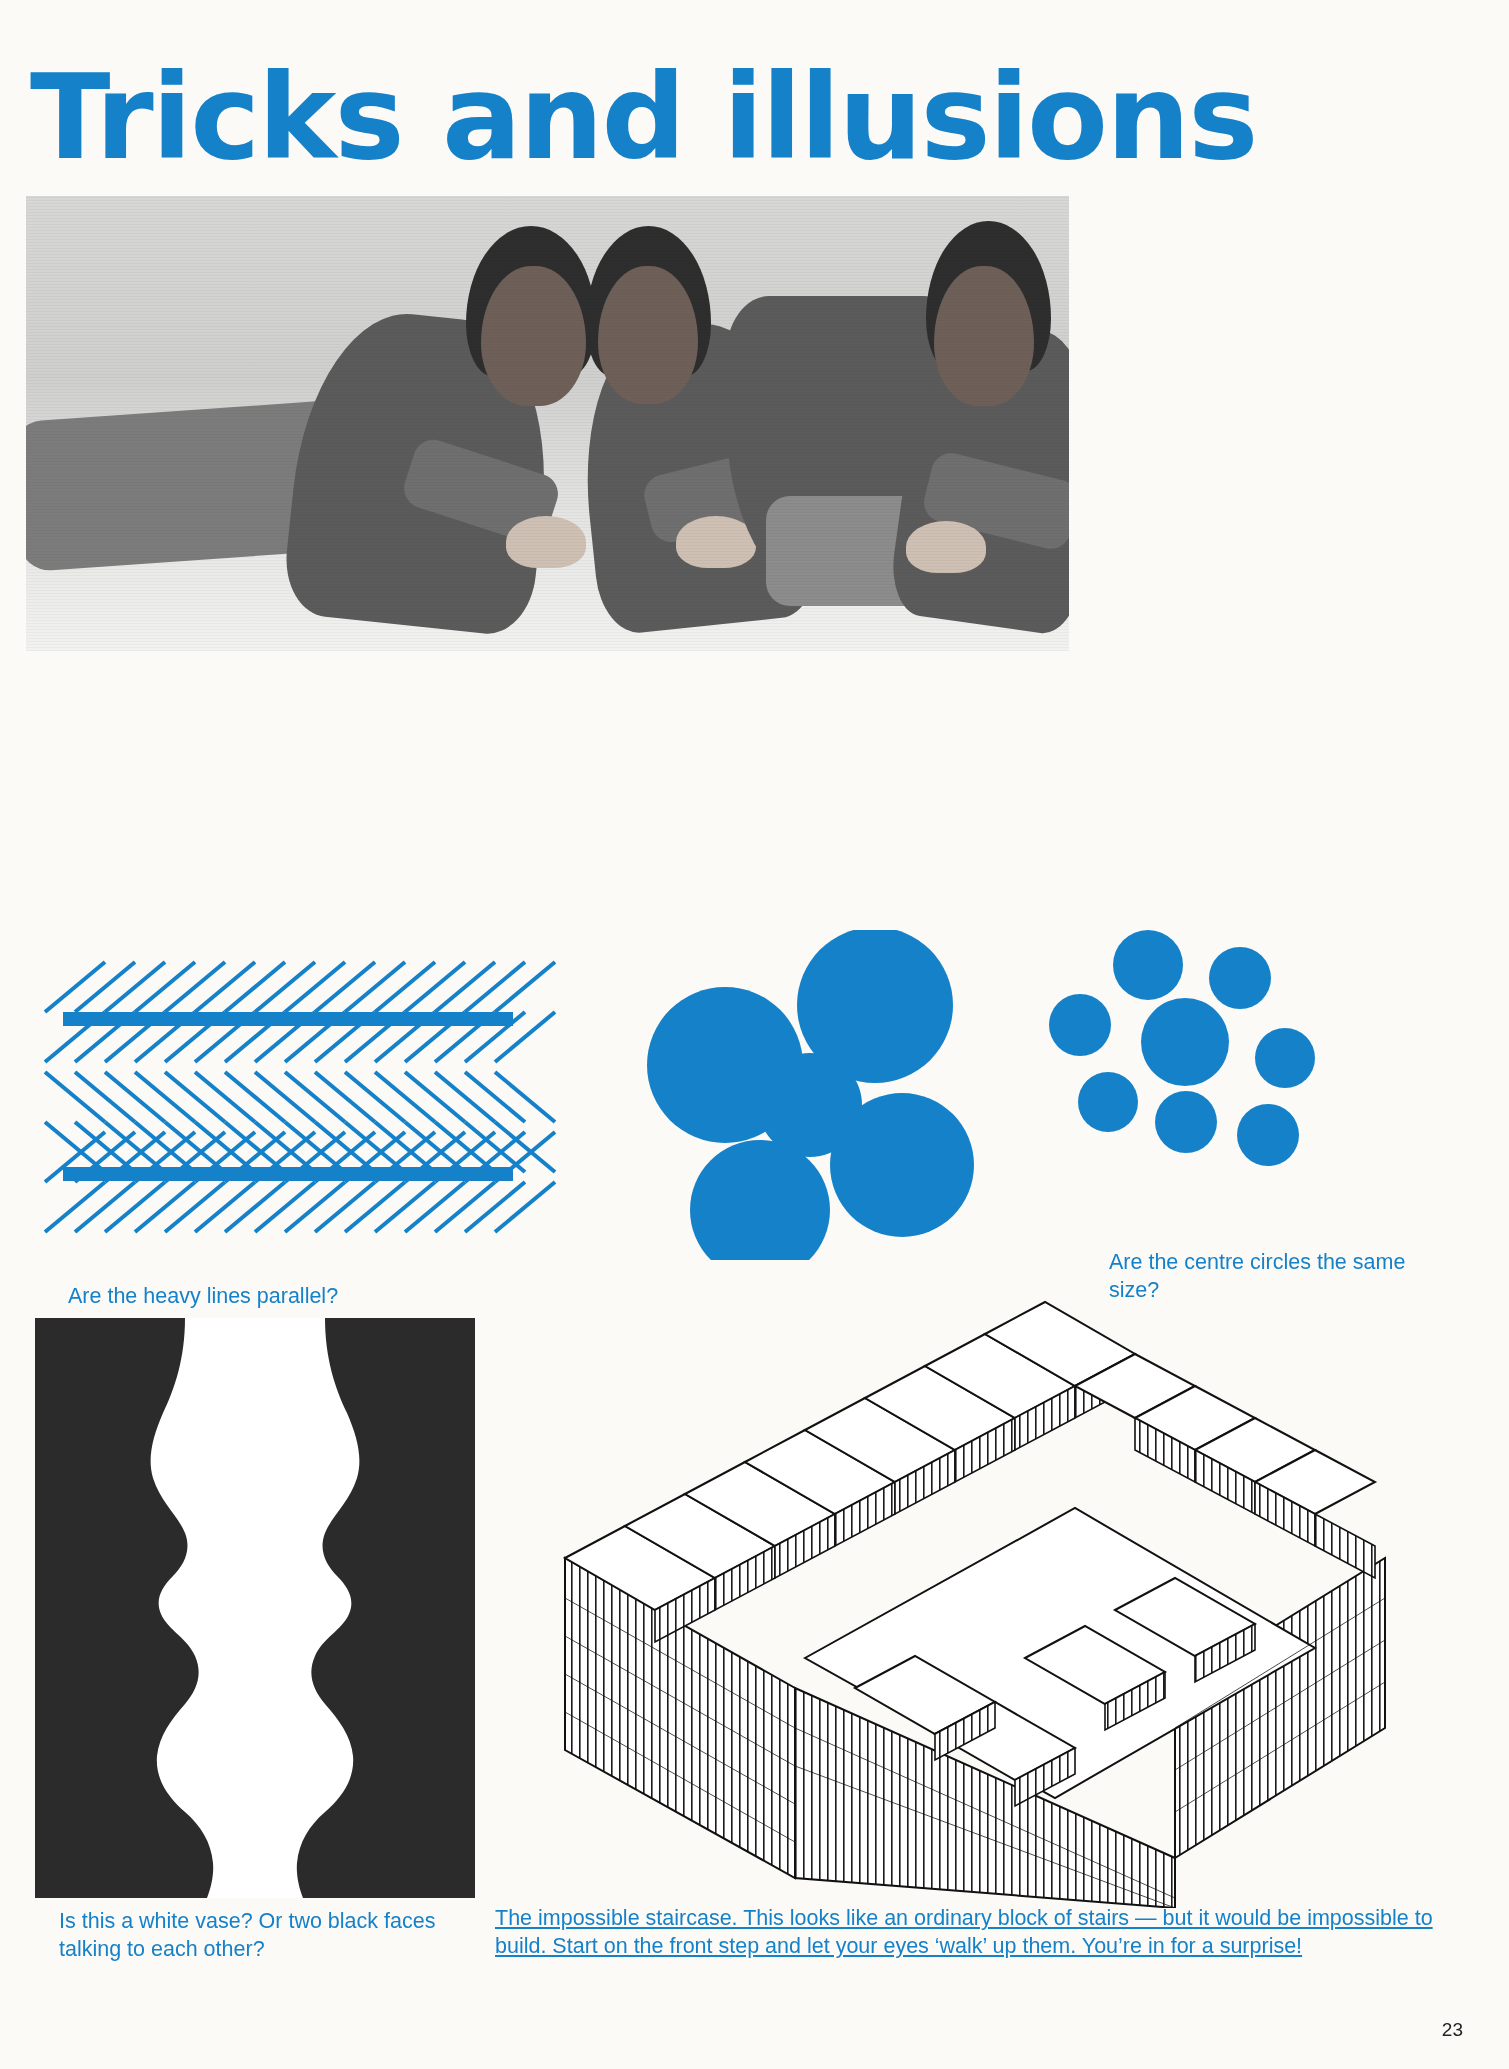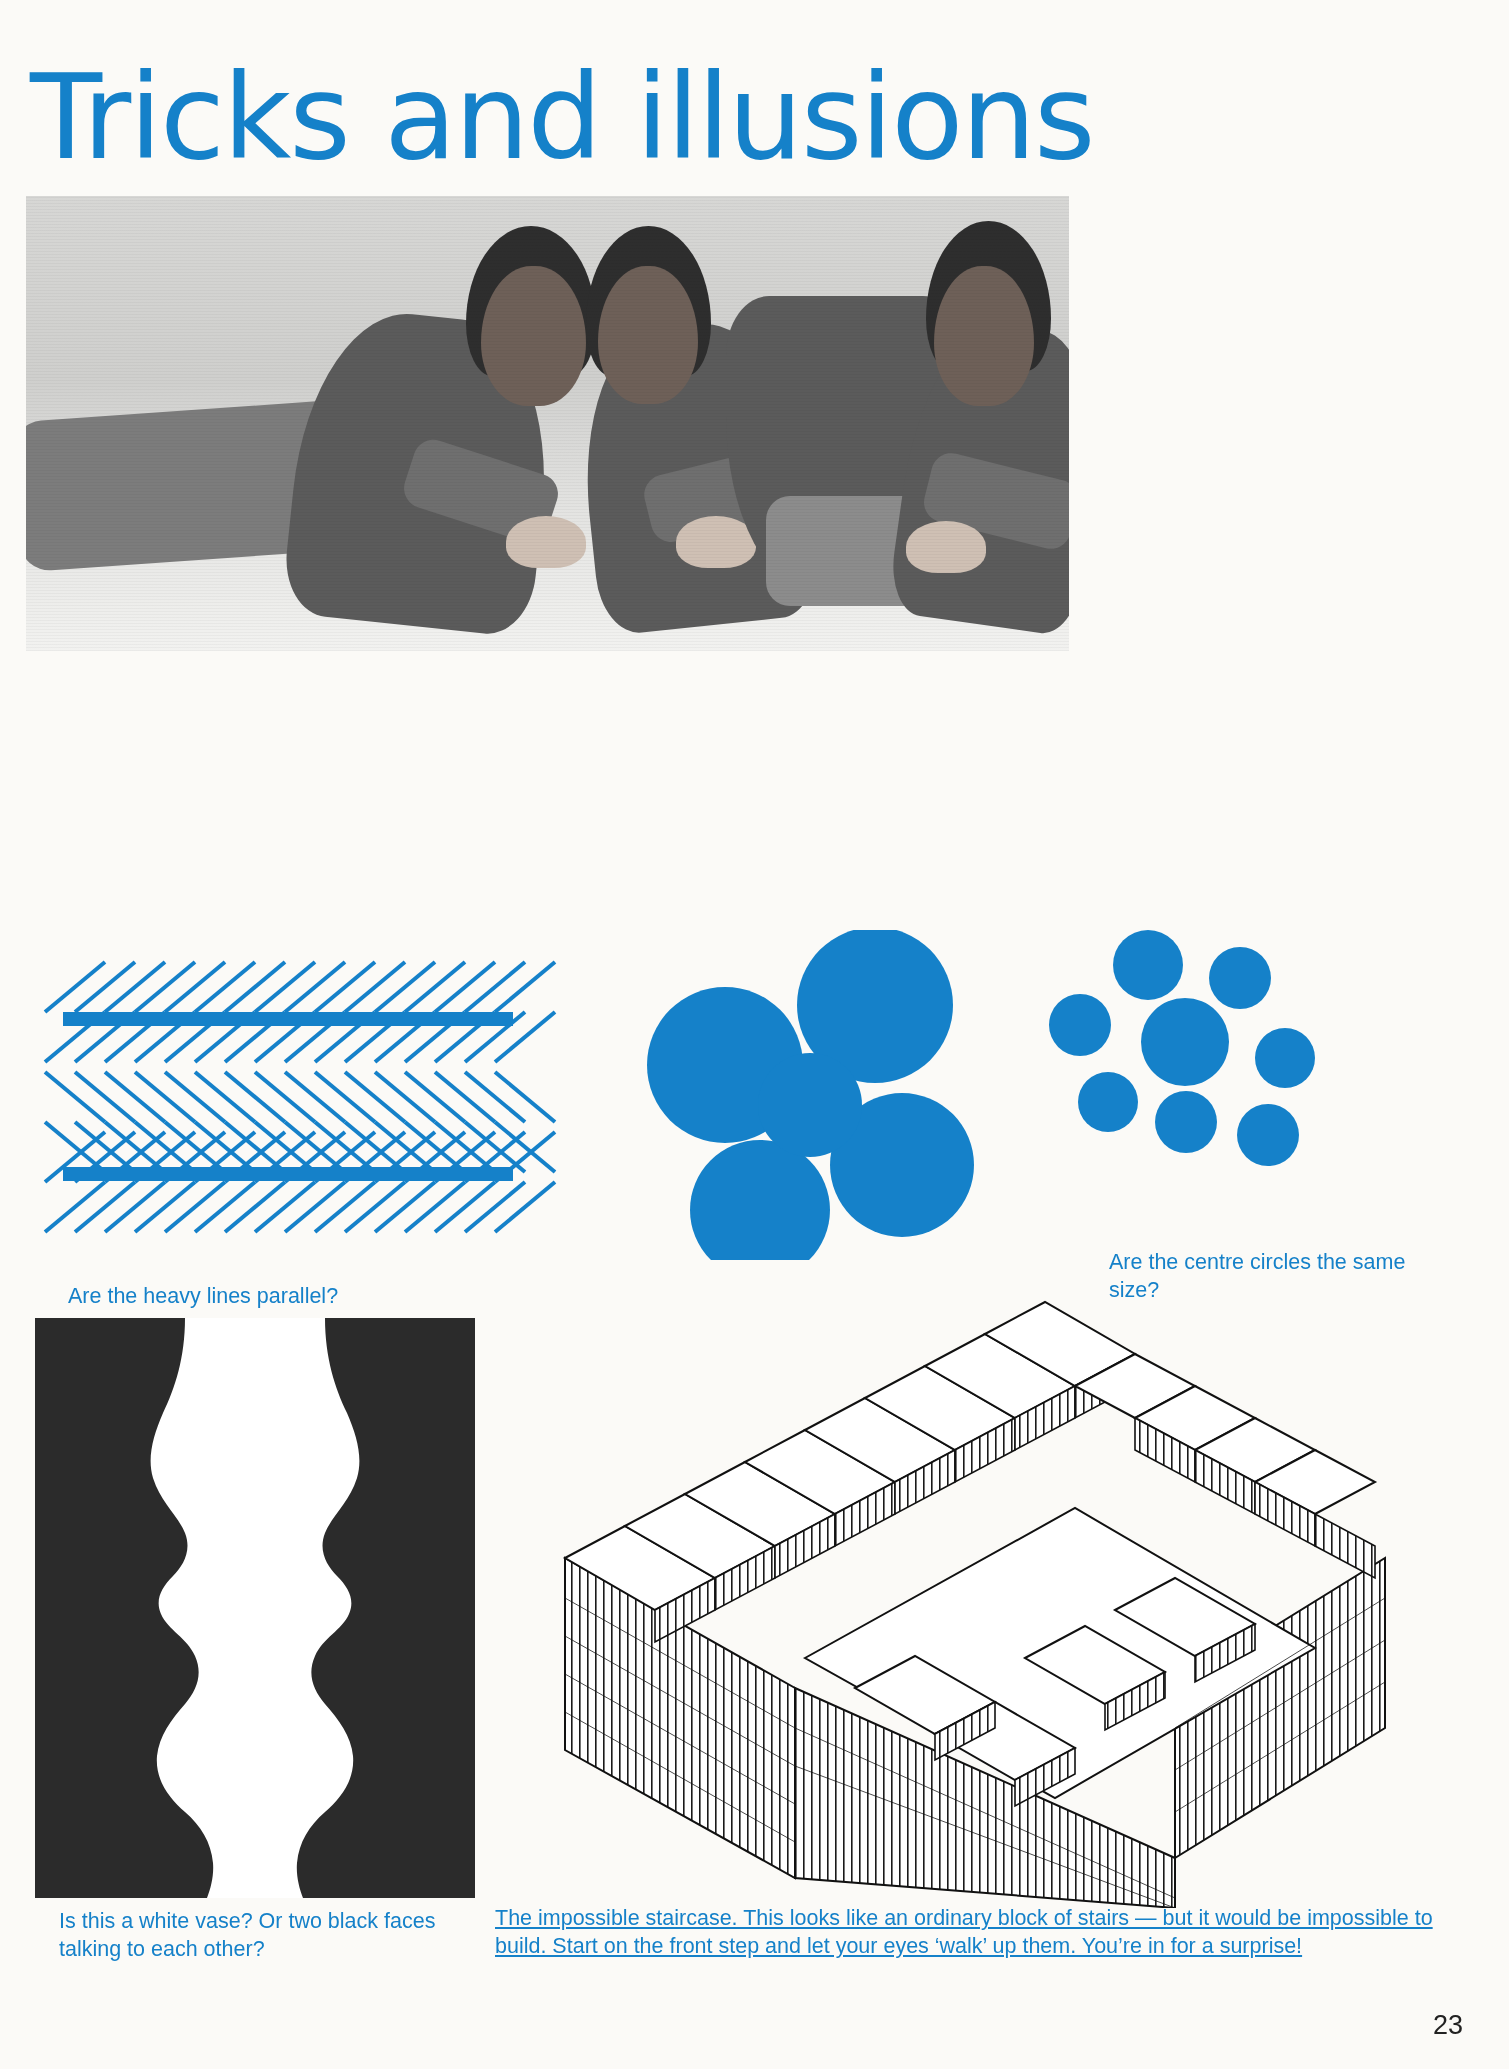--- a/index.html
+++ b/index.html
@@ -18,21 +18,21 @@
     overflow: hidden;
   }
   
   .title {
     position: absolute;
     left: 30px;
     top: 58px;
     width: 1430px;
     font-size: 118px;
     line-height: 1.0;
-    font-weight: normal;
+    font-weight: bold;
     letter-spacing: -2px;
     color: #1581c9;
     font-family: "DejaVu Sans", sans-serif;
     white-space: nowrap;
   }
   
   .photo {
     position: absolute;
     left: 26px;
     top: 196px;
@@ -166,21 +166,21 @@
     top: 1905px;
     width: 950px;
     text-decoration: underline;
   }
   
   .pageno {
     position: absolute;
     right: 46px;
     bottom: 28px;
     color: #222;
-    font-size: 27px;
+    font-size: 19px;
     font-family: "Liberation Sans", sans-serif;
   }
 </style>
 </head>
 <body>
 
 <div class="page">
 
   <div class="title">Tricks and illusions</div>
 

